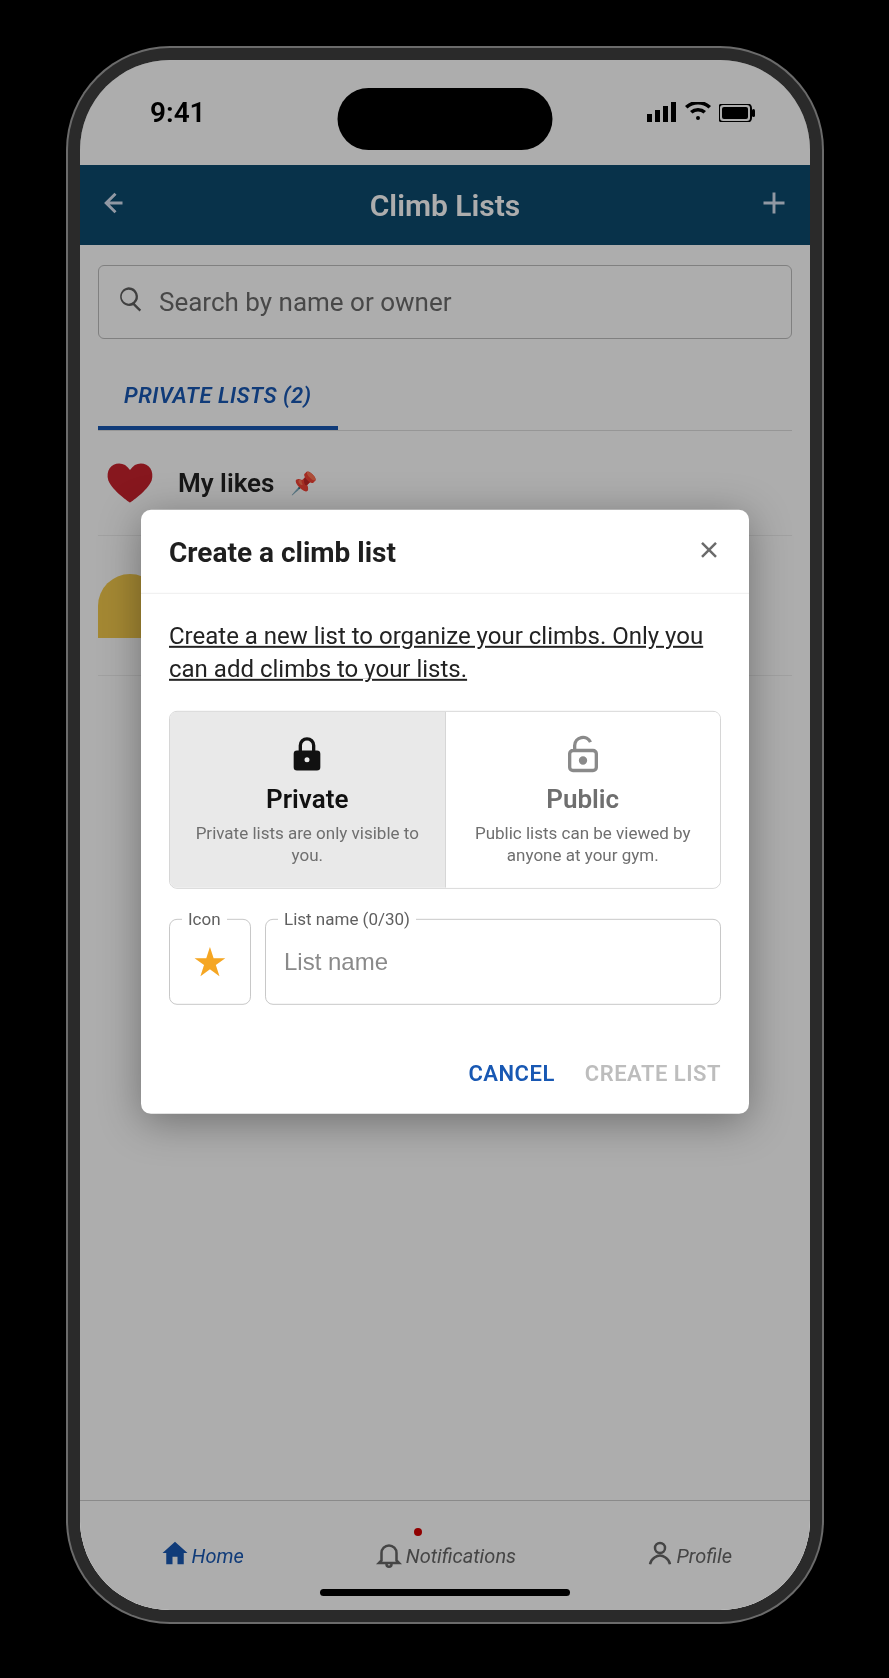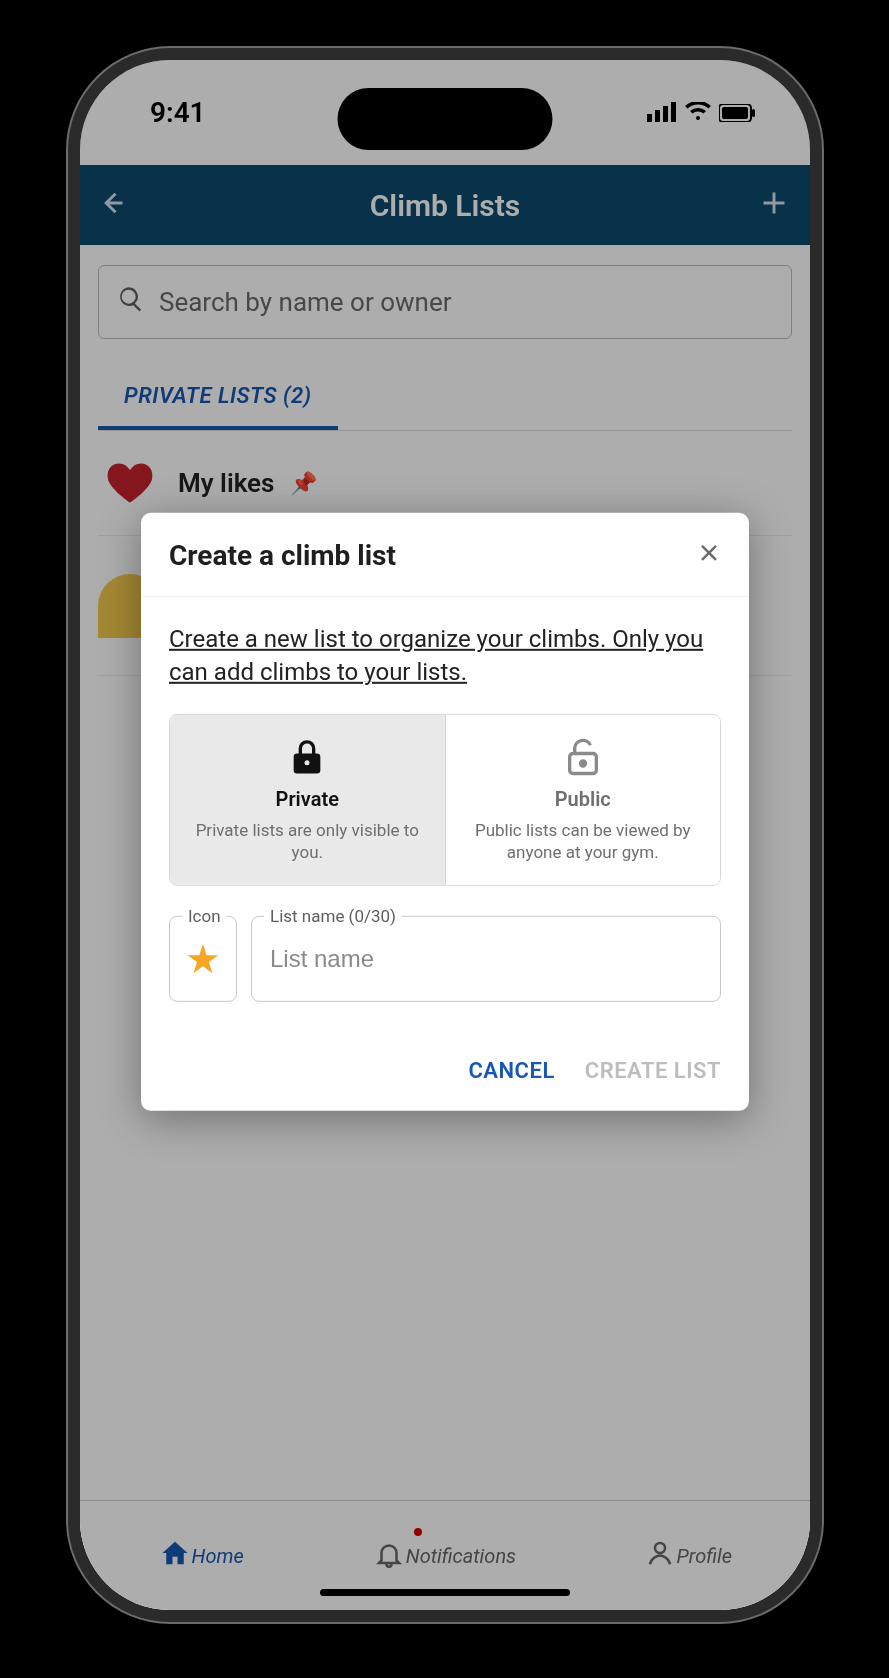--- a/index.html
+++ b/index.html
@@ -173,42 +173,42 @@
   .modal-body { padding: 26px 28px 22px 28px; }
   .modal-desc { font-size: 24px; color: #222; line-height: 1.4; margin-bottom: 24px; text-decoration: underline; }
 
   .toggle { display: flex; border: 1px solid #d6d6d6; border-radius: 8px; overflow: hidden; }
   .opt {
     flex: 1; text-align: center; padding: 22px 14px 22px 14px;
   }
   .opt.selected { background: #e9e9e9; }
   .opt:not(.selected) { background: #fff; }
   .opt + .opt { border-left: 1px solid #d6d6d6; }
-  .opt-title { font-size: 20px; font-weight: 600; margin-top: 6px; }
+  .opt-title { font-size: 26px; font-weight: 600; margin-top: 6px; }
   .opt.selected .opt-title { color:#111; }
   .opt:not(.selected) .opt-title { color:#6f6f6f; }
   .opt-sub { font-size: 17px; color:#6f6f6f; margin-top: 8px; line-height:1.3; }
   .opt svg { width: 40px; height: 40px; }
 
   .row2 { display:flex; gap:14px; margin-top: 30px; }
   .field {
     position: relative;
     border: 1px solid #c8c8c8;
     border-radius: 8px;
   }
   .field-label {
     position: absolute;
     top: -11px; left: 12px;
     background: #fff;
     padding: 0 6px;
     font-size: 17px;
     color: #5f5f5f;
   }
   .icon-field {
-    width: 68px; height: 86px;
+    width: 82px; height: 86px;
     display:flex; align-items:center; justify-content:center;
   }
   .star { color: #f5a623; font-size: 40px; }
   .name-field { flex: 1; height: 86px; display:flex; align-items:center; padding: 0 18px; }
   .name-field input {
     border: none; outline: none; font-size: 24px; width: 100%; color:#333;
   }
   .name-field input::placeholder { color: #8a8a8a; }
 
   .actions {

